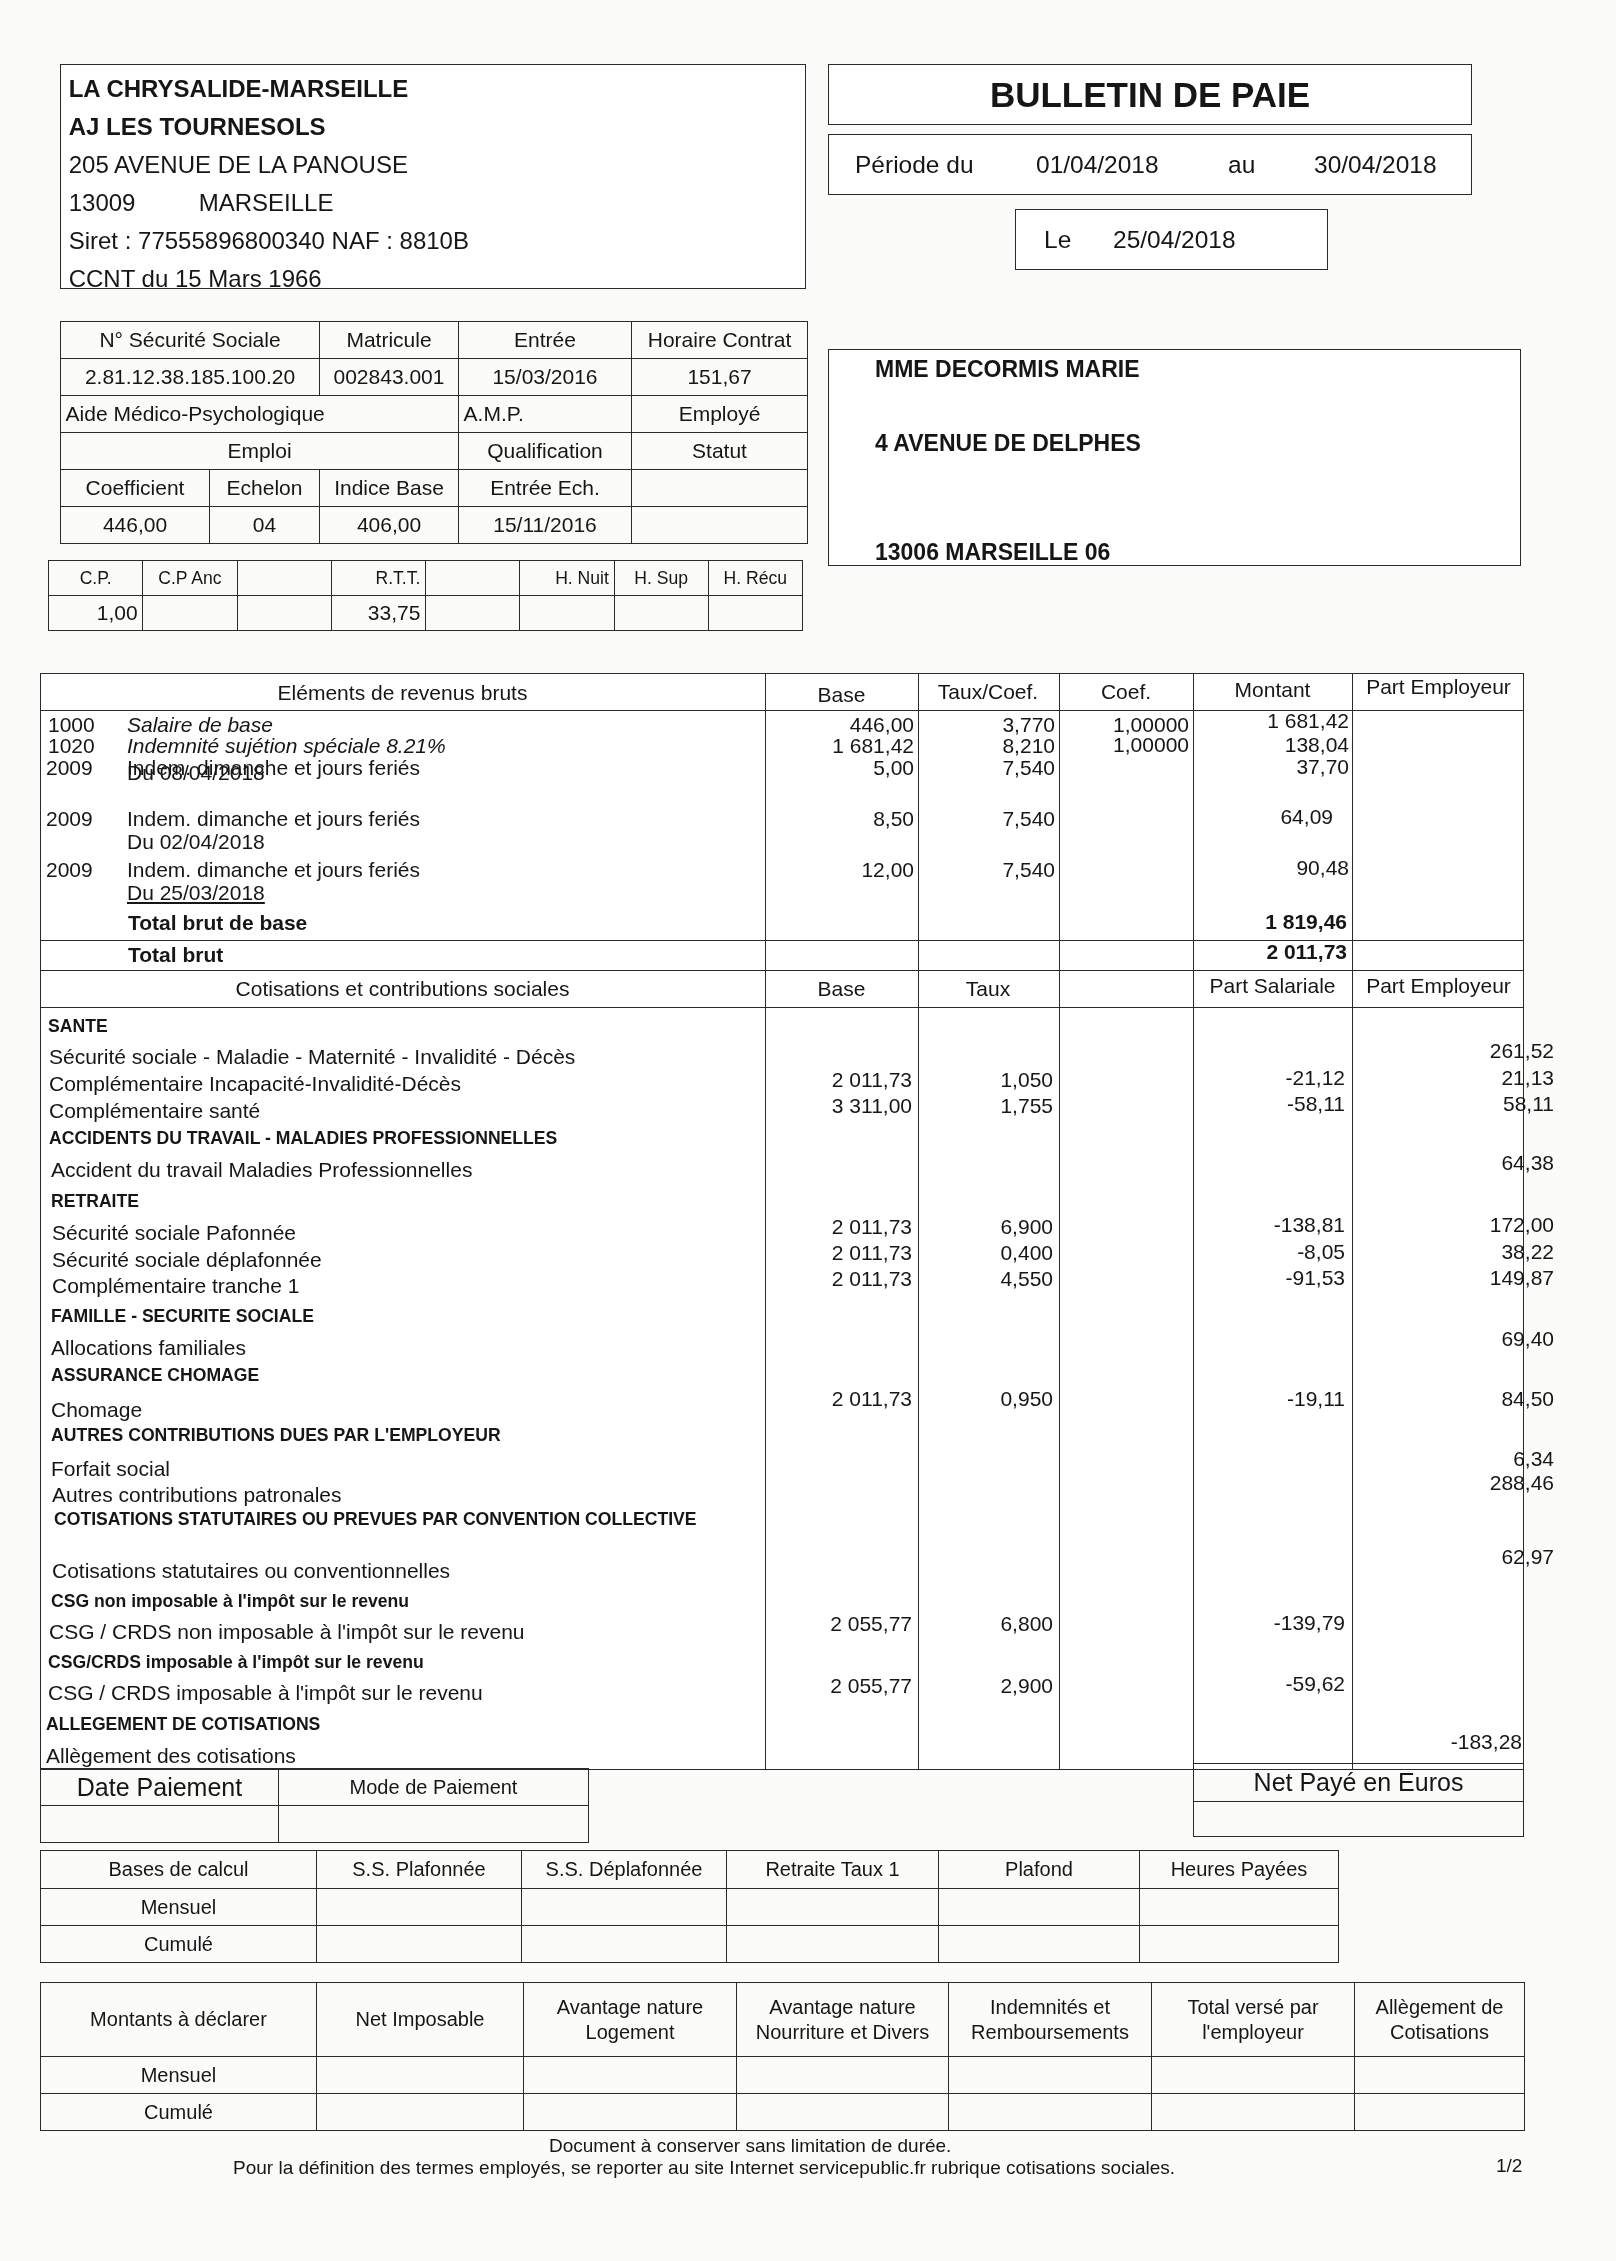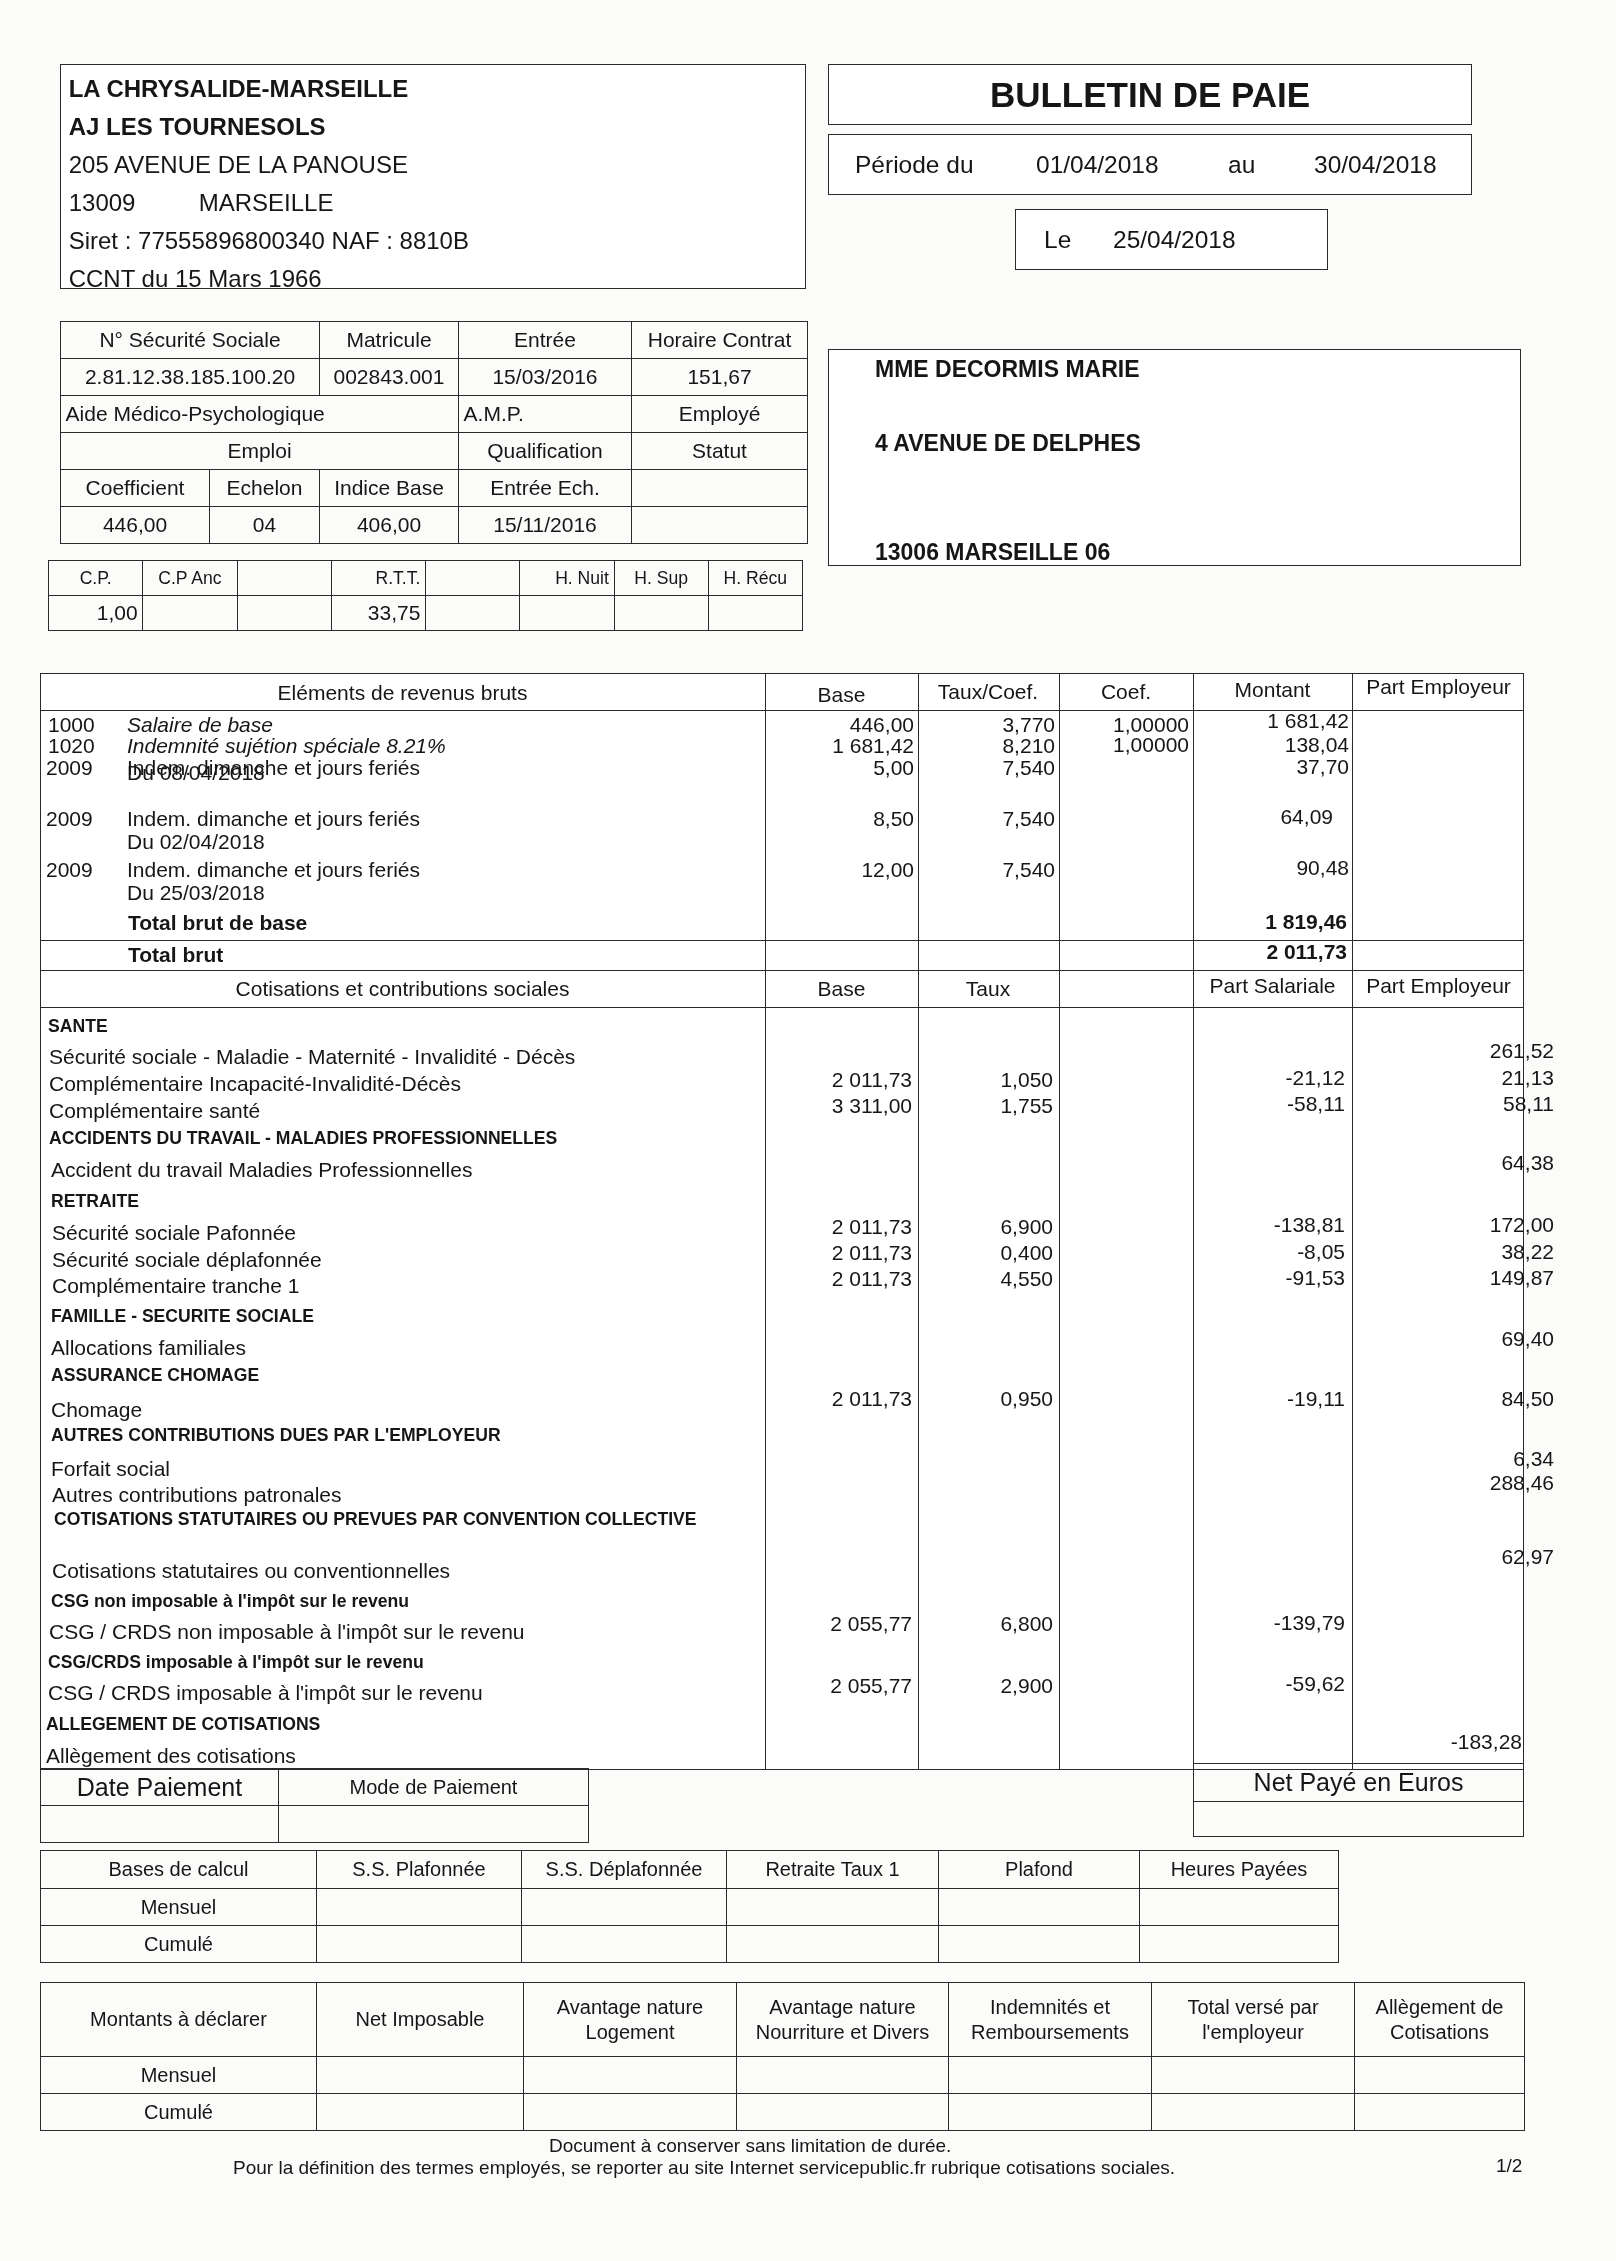--- a/index.html
+++ b/index.html
@@ -206,21 +206,21 @@
     <div class="txt" style="left:46px;top:807px;">2009</div>
     <div class="txt" style="left:127px;top:807px;">Indem. dimanche et jours  feriés</div>
     <div class="txt" style="left:127px;top:830px;">Du 02/04/2018</div>
     <div class="num" style="right:703px;top:807px;">8,50</div>
     <div class="num" style="right:562px;top:807px;">7,540</div>
     <div class="num" style="right:284px;top:805px;margin-left:16px;">64,09</div>
   </div>
   <div>
     <div class="txt" style="left:46px;top:858px;">2009</div>
     <div class="txt" style="left:127px;top:858px;">Indem. dimanche et jours  feriés</div>
-    <div class="txt" style="left:127px;top:881px;">Du 25/03/2018</div>
+    <div class="txt" style="left:127px;top:881px;text-decoration:underline;">Du 25/03/2018</div>
     <div class="num" style="right:703px;top:858px;">12,00</div>
     <div class="num" style="right:562px;top:858px;">7,540</div>
     <div class="num" style="right:268px;top:856px;">90,48</div>
   </div>
   <div class="txt b" style="left:128px;top:911px;">Total brut de base</div>
   <div class="num b" style="right:270px;top:910px;">1 819,46</div>
   <div class="txt b" style="left:128px;top:943px;">Total brut</div>
   <div class="num b" style="right:270px;top:940px;">2 011,73</div>
 
   <div class="hdr" style="left:40px;width:725px;top:977px;">Cotisations et contributions sociales</div>

